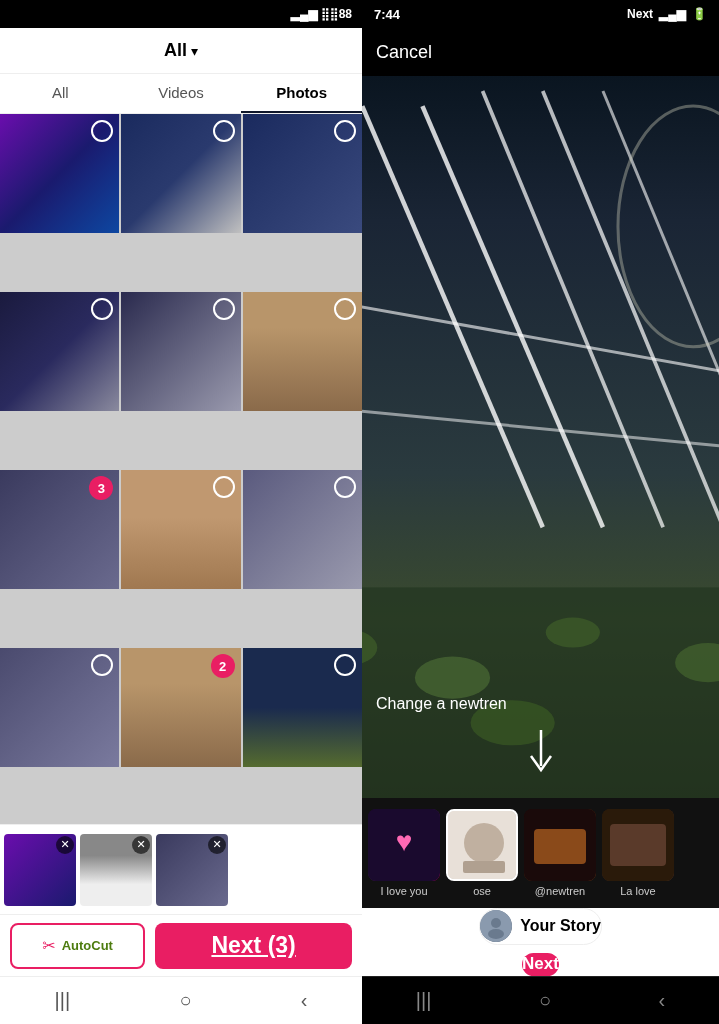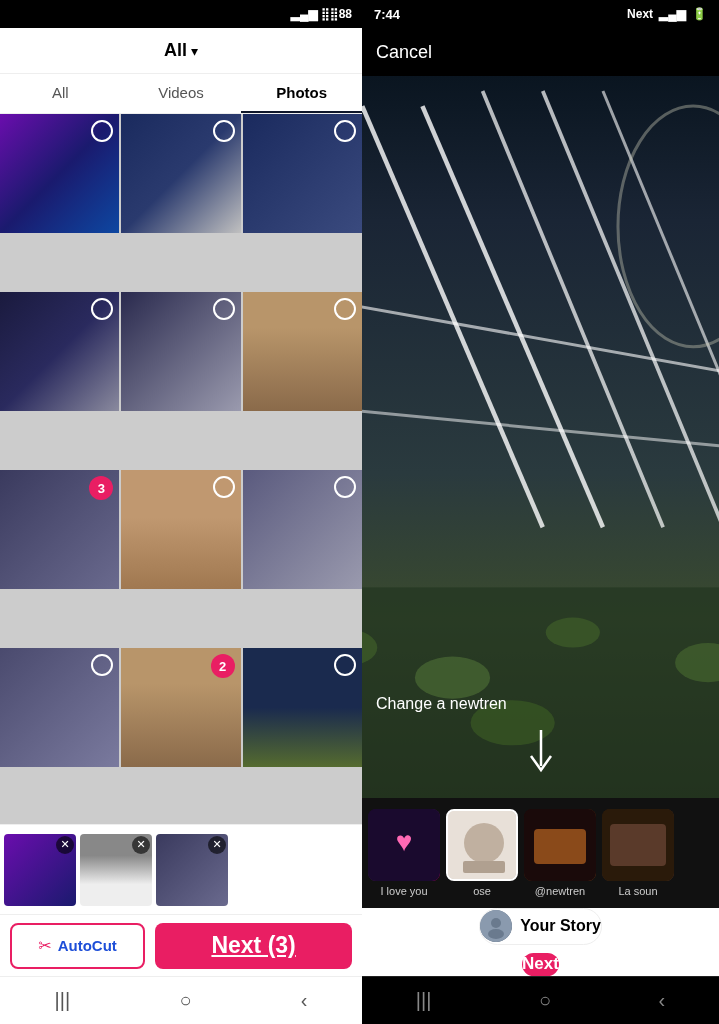--- a/index.html
+++ b/index.html
@@ -210,22 +210,22 @@
       gap: 6px;
       cursor: pointer;
     }
 
     .autocut-btn .ac-icon {
       color: #e91e63;
       font-size: 16px;
     }
 
     .autocut-btn .ac-label {
-      color: #1d4ed8;
-      font-size: 15px;
+      color: #4d7c0f;
+      font-size: 13px;
       font-weight: bold;
     }
 
     .next-btn-left {
       flex: 1.5;
       height: 46px;
       background: #e91e63;
       border-radius: 8px;
       display: flex;
       align-items: center;
@@ -646,21 +646,21 @@
       <span class="template-label">@newtren</span>
     </div>
 
     <div class="template-item">
       <div class="template-thumb tmpl-4">
         <svg width="72" height="72" viewBox="0 0 72 72">
           <rect width="72" height="72" fill="#2a1a0a"></rect>
           <rect x="8" y="15" width="56" height="42" fill="#5a3a2a" rx="4"></rect>
         </svg>
       </div>
-      <span class="template-label">La soun</span>
+      <span class="template-label">La love</span>
     </div>
   </div>
 
   <div class="right-bottom-bar">
     <div class="your-story-btn">
       <div class="story-avatar">
         <svg width="32" height="32" viewBox="0 0 32 32">
           <circle cx="16" cy="16" r="16" fill="#8a9aae"></circle>
           <circle cx="16" cy="13" r="5" fill="#6a7a8e"></circle>
           <ellipse cx="16" cy="24" rx="8" ry="5" fill="#6a7a8e"></ellipse>

